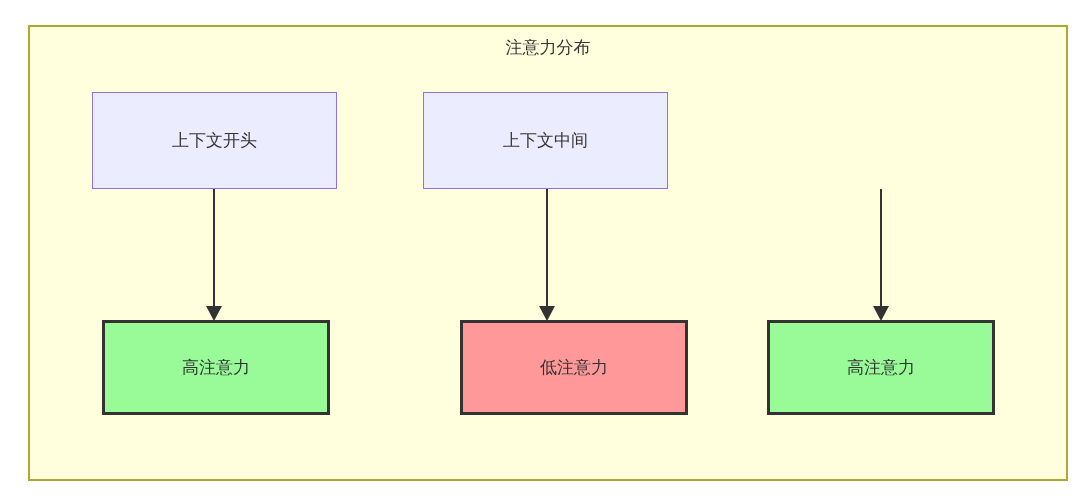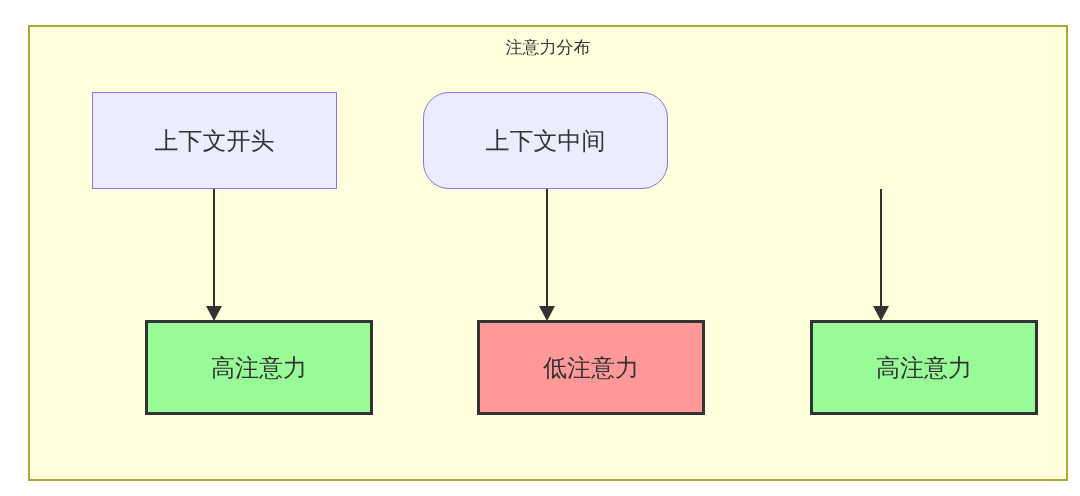--- a/index.html
+++ b/index.html
@@ -33,45 +33,44 @@
     font-size: 17px;
     line-height: 27px;
     color: #333333;
   }
   .node {
     position: absolute;
     display: flex;
     align-items: center;
     justify-content: center;
     box-sizing: border-box;
-    font-size: 24px;
+    font-size: 17px;
     color: #333333;
     text-align: center;
   }
   .node-source {
     background: #ececff;
     border: 1.5px solid #9370db;
     top: 65px;
     width: 245px;
     height: 97px;
   }
   .node-result {
     border: 3px solid #333333;
     top: 293px;
     width: 228px;
     height: 95px;
-    margin-left: 43px;
   }
   .node-high { background: #98fb98; }
   .node-low  { background: #ff9999; }
   #src-0 { left: 62px; }
-  #src-1 { left: 393px; border-radius: 26px; }
+  #src-1 { left: 393px; }
   #src-2 { left: 727px; }
   #res-0 { left: 72px; }
-  #res-1 { left: 404px; }
+  #res-1 { left: 430px; }
   #res-2 { left: 737px; }
   .arrow-line {
     position: absolute;
     top: 162px;
     width: 2px;
     height: 118px;
     background: #333333;
   }
   .arrow-head {
     position: absolute;

